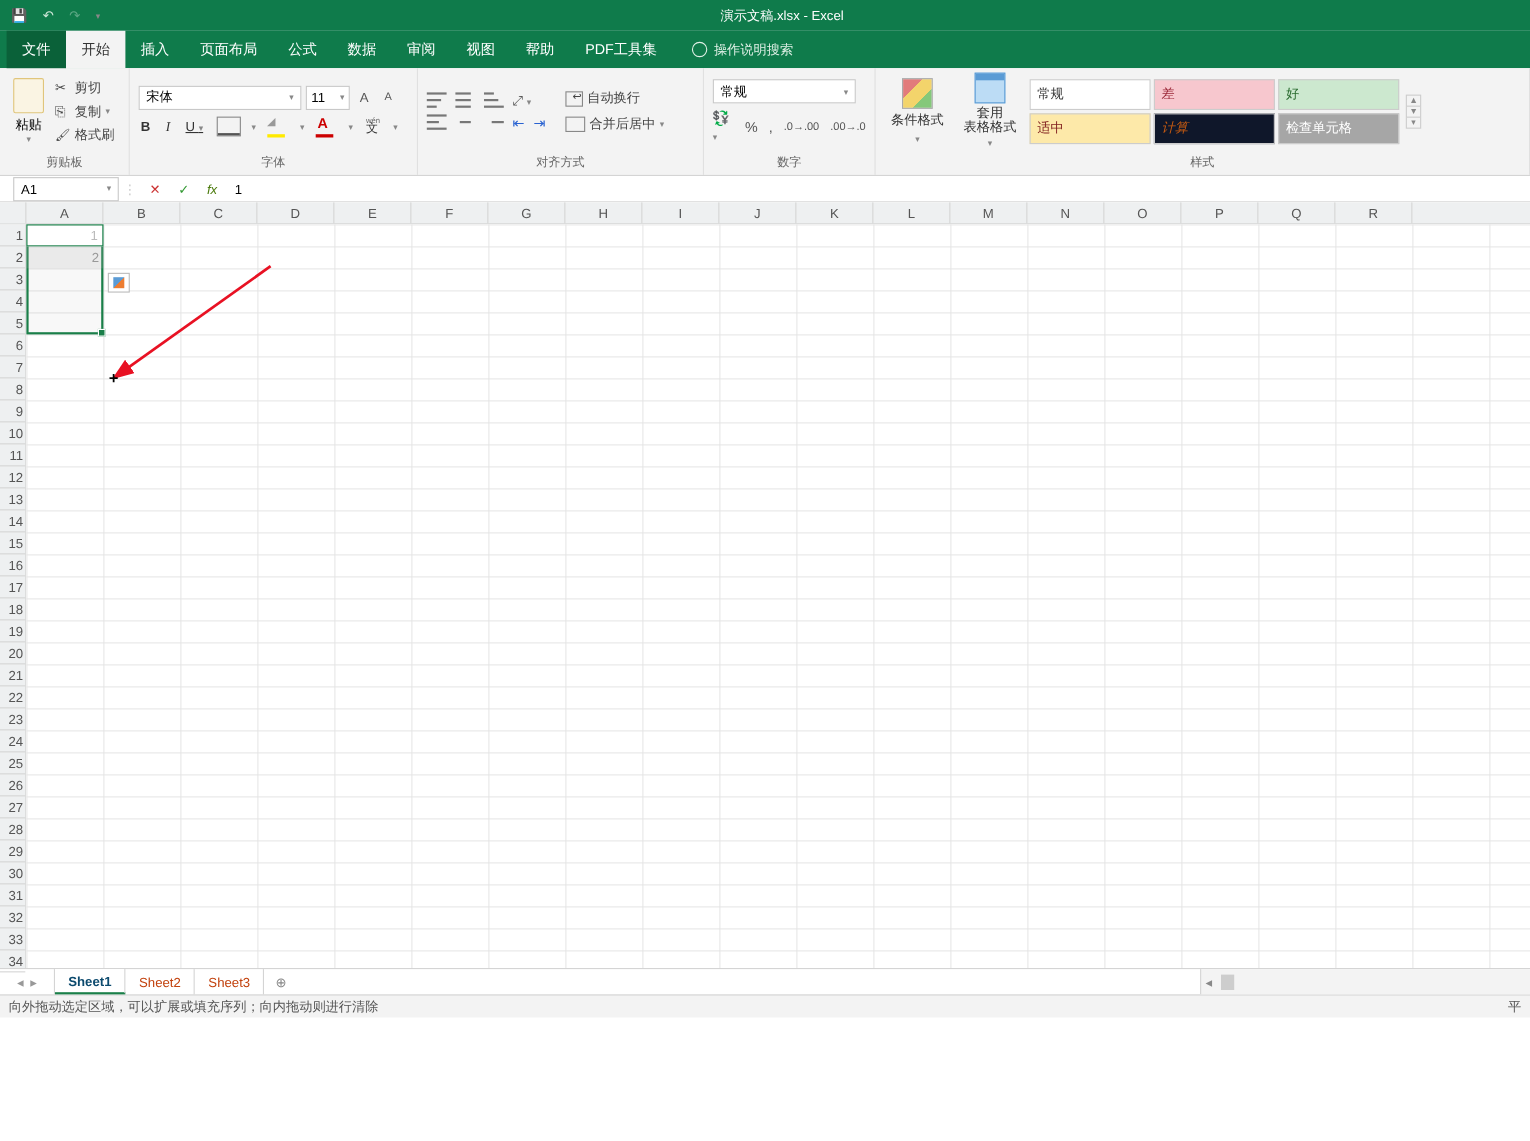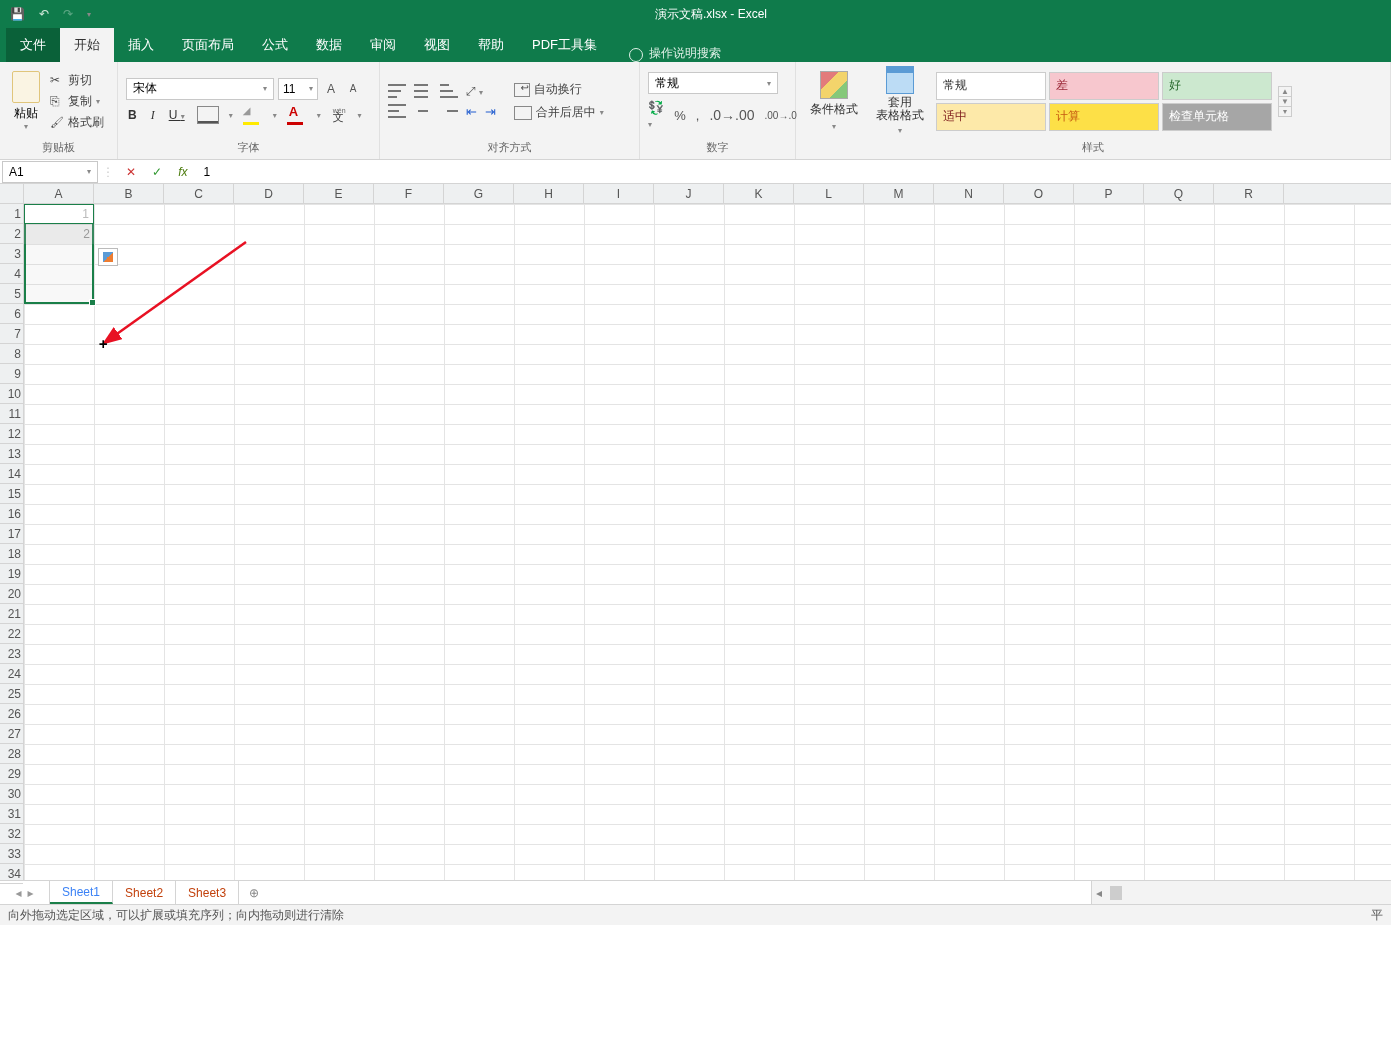--- a/index.html
+++ b/index.html
@@ -10,21 +10,21 @@
   .qat { display: flex; align-items: center; padding-left: 10px; gap: 14px; }
   .qat-item { color: #d0e8da; cursor: pointer; }
   .qat-item.disabled { opacity: 0.4; }
   .title-text { flex: 1; text-align: center; color: #fff; font-size: 12px; padding-right: 60px; }
   
   
   .ribbon-tabs { background: #0f7b4b; height: 34px; display: flex; align-items: stretch; padding-left: 6px; }
   .ribbon-tab { padding: 0 14px; color: #fff; display: flex; align-items: center; cursor: pointer; font-size: 13px; }
   .ribbon-tab.file { background: #0a6139; }
   .ribbon-tab.active { background: #f3f3f3; color: #333; }
-  .ribbon-tell { display: flex; align-items: flex-end; gap: 6px; color: #dff0e6; padding-left: 18px; }
+  .ribbon-tell { display: flex; align-items: center; gap: 6px; color: #dff0e6; padding-left: 18px; }
   .lightbulb { width: 14px; height: 14px; border: 1px solid #dff0e6; border-radius: 50%; position: relative; }
   
   
   .ribbon { background: #f3f3f3; border-bottom: 1px solid #d4d4d4; display: flex; height: 98px; }
   .ribbon-group { border-right: 1px solid #e0e0e0; display: flex; flex-direction: column; }
   .group-content { flex: 1; display: flex; align-items: center; padding: 4px 8px; gap: 6px; }
   .group-label { text-align: center; color: #666; font-size: 11px; padding-bottom: 4px; position: relative; }
   
   
   .paste-big { text-align: center; padding: 2px 4px; }
@@ -85,28 +85,28 @@
   .cond-format, .table-format { text-align: center; padding: 0 6px; cursor: pointer; font-size: 12px; color: #333; }
   .cond-icon { width: 28px; height: 28px; margin: 0 auto 2px; background: linear-gradient(135deg,#e27b7b 33%,#f3d46b 33% 66%,#85c87a 66%); border: 1px solid #aaa; }
   .tbl-icon { width: 28px; height: 28px; margin: 0 auto 2px; background: #bcdcf5; border: 1px solid #5b9bd5; position: relative; }
   .tbl-icon::before { content:""; position:absolute; top:0;left:0;right:0;height:6px;background:#5b9bd5; }
   .style-gallery { display: grid; grid-template-columns: repeat(3, 110px); grid-template-rows: 28px 28px; gap: 3px; }
   .style-cell { border: 1px solid #ccc; display: flex; align-items: center; padding-left: 6px; font-size: 12px; }
   .sc-normal { background:#fff; color:#333; }
   .sc-bad { background:#f7c7ce; color:#9c2a3a; }
   .sc-good { background:#cce8cf; color:#2a6b2f; }
   .sc-neutral { background:#fde9a9; color:#7f1d1d; }
-  .sc-calc { background:#fde047; color:#c65a11; }
+  .sc-calc { background:#0f172a; color:#c65a11;font-style:italic; }
   .sc-check { background:#a6a6a6; color:#fff; }
   .gallery-nav { width: 14px; display: flex; flex-direction: column; border: 1px solid #ccc; }
   .gnav-btn { flex:1; display:flex; align-items:center; justify-content:center; font-size:8px; color:#888; border-bottom:1px solid #ccc; cursor:pointer;}
   
   
   .namebox-row { display: flex; align-items: center; height: 24px; border-bottom: 1px solid #d4d4d4; background: #fff; }
-  .namebox { width: 96px; height: 22px; border: 1px solid #c8c8c8; margin-left: 2px; padding: 2px 6px; display: flex; align-items: center; justify-content: space-between; font-size: 12px; }
+  .namebox { width: 96px; height: 22px; border: 1px solid #c8c8c8; margin-left: 12px; padding: 2px 6px; display: flex; align-items: center; justify-content: space-between; font-size: 12px; }
   .fx-sep { width: 20px; text-align: center; color: #ccc; }
   .fx-cancel { color: #c33; padding: 0 8px; cursor: pointer; }
   .fx-enter { color: #393; padding: 0 8px; cursor: pointer; }
   .fx-label { font-style: italic; color: #4d7c0f; padding: 0 8px; }
   .fx-input { flex: 1; padding: 2px 8px; font-size: 12px; }
   
   
   .grid-area { position: relative; background: #fff; }
   .col-headers { display: flex; height: 20px; background: #eef0f1; border-bottom: 1px solid #d4d4d4; }
   .corner { width: 24px; border-right: 1px solid #d4d4d4; background: #eef0f1; }
@@ -126,21 +126,21 @@
   .autofill-tag::before { content:""; width:10px; height:10px; background: linear-gradient(135deg,#5b9bd5 50%,#ed7d31 50%); }
   
   
   .arrow-svg { position:absolute; left: 72px; top: 32px; pointer-events:none; }
   .plus-cursor { position:absolute; left: 75px; top: 132px; font-size:14px; font-weight:bold; color:#000; font-family: monospace;}
   
   
   .sheet-bar { height: 24px; background:#fff; border-top:1px solid #d4d4d4; display:flex; align-items:stretch; }
   .sheet-nav { width: 50px; display:flex; align-items:center; justify-content:center; gap:6px; color:#999; border-right:1px solid #d4d4d4;}
   .sheet-tab { padding: 0 12px; display:flex; align-items:center; border-right:1px solid #d4d4d4; color:#c2410c; cursor:pointer; font-size:12px;}
-  .sheet-tab.active { background:#fff; color:#3b82f6; border-bottom: 2px solid #1a7f49; font-weight:400;}
+  .sheet-tab.active { background:#fff; color:#0c4a6e; border-bottom: 2px solid #1a7f49; font-weight:700;}
   .sheet-add { width:30px; display:flex; align-items:center; justify-content:center; color:#888; cursor:pointer;}
   .sheet-spacer { flex:1; }
   .hscroll-stub { width:300px; border-left:1px solid #d4d4d4; background:#f3f3f3; display:flex; align-items:center;}
   .hthumb { width:12px; height:14px; background:#cdcdcd; margin-left:4px;}
   
   
   .status-bar { height: 21px; background:#f3f3f3; border-top:1px solid #d4d4d4; display:flex; align-items:center; padding: 0 8px; color:#555; font-size:12px;}
   .status-spacer { flex:1; }.col-other{width:70px}
 </style>
 </head>
@@ -294,21 +294,21 @@
     <div class="group-content">
       <div class="num-rows">
         <div class="num-format">
             <span>常规</span>
             <span class="drop-arrow">▾</span>
           </div>
         <div class="num-row2">
           <span class="num-btn">💱 <span class="drop-arrow">▾</span></span>
           <span class="num-btn">%</span>
           <span class="num-btn">,</span>
-          <span class="num-btn" style="font-size:14px">.0→.00</span>
+          <span class="num-btn" style="font-size:10px">.0→.00</span>
           <span class="num-btn" style="font-size:10px">.00→.0</span>
         </div>
       </div>
     </div>
     <div class="group-label">数字</div>
   </div>
 
   <div class="ribbon-group" style="flex:1">
     <div class="group-content">
       <div class="cond-format">

